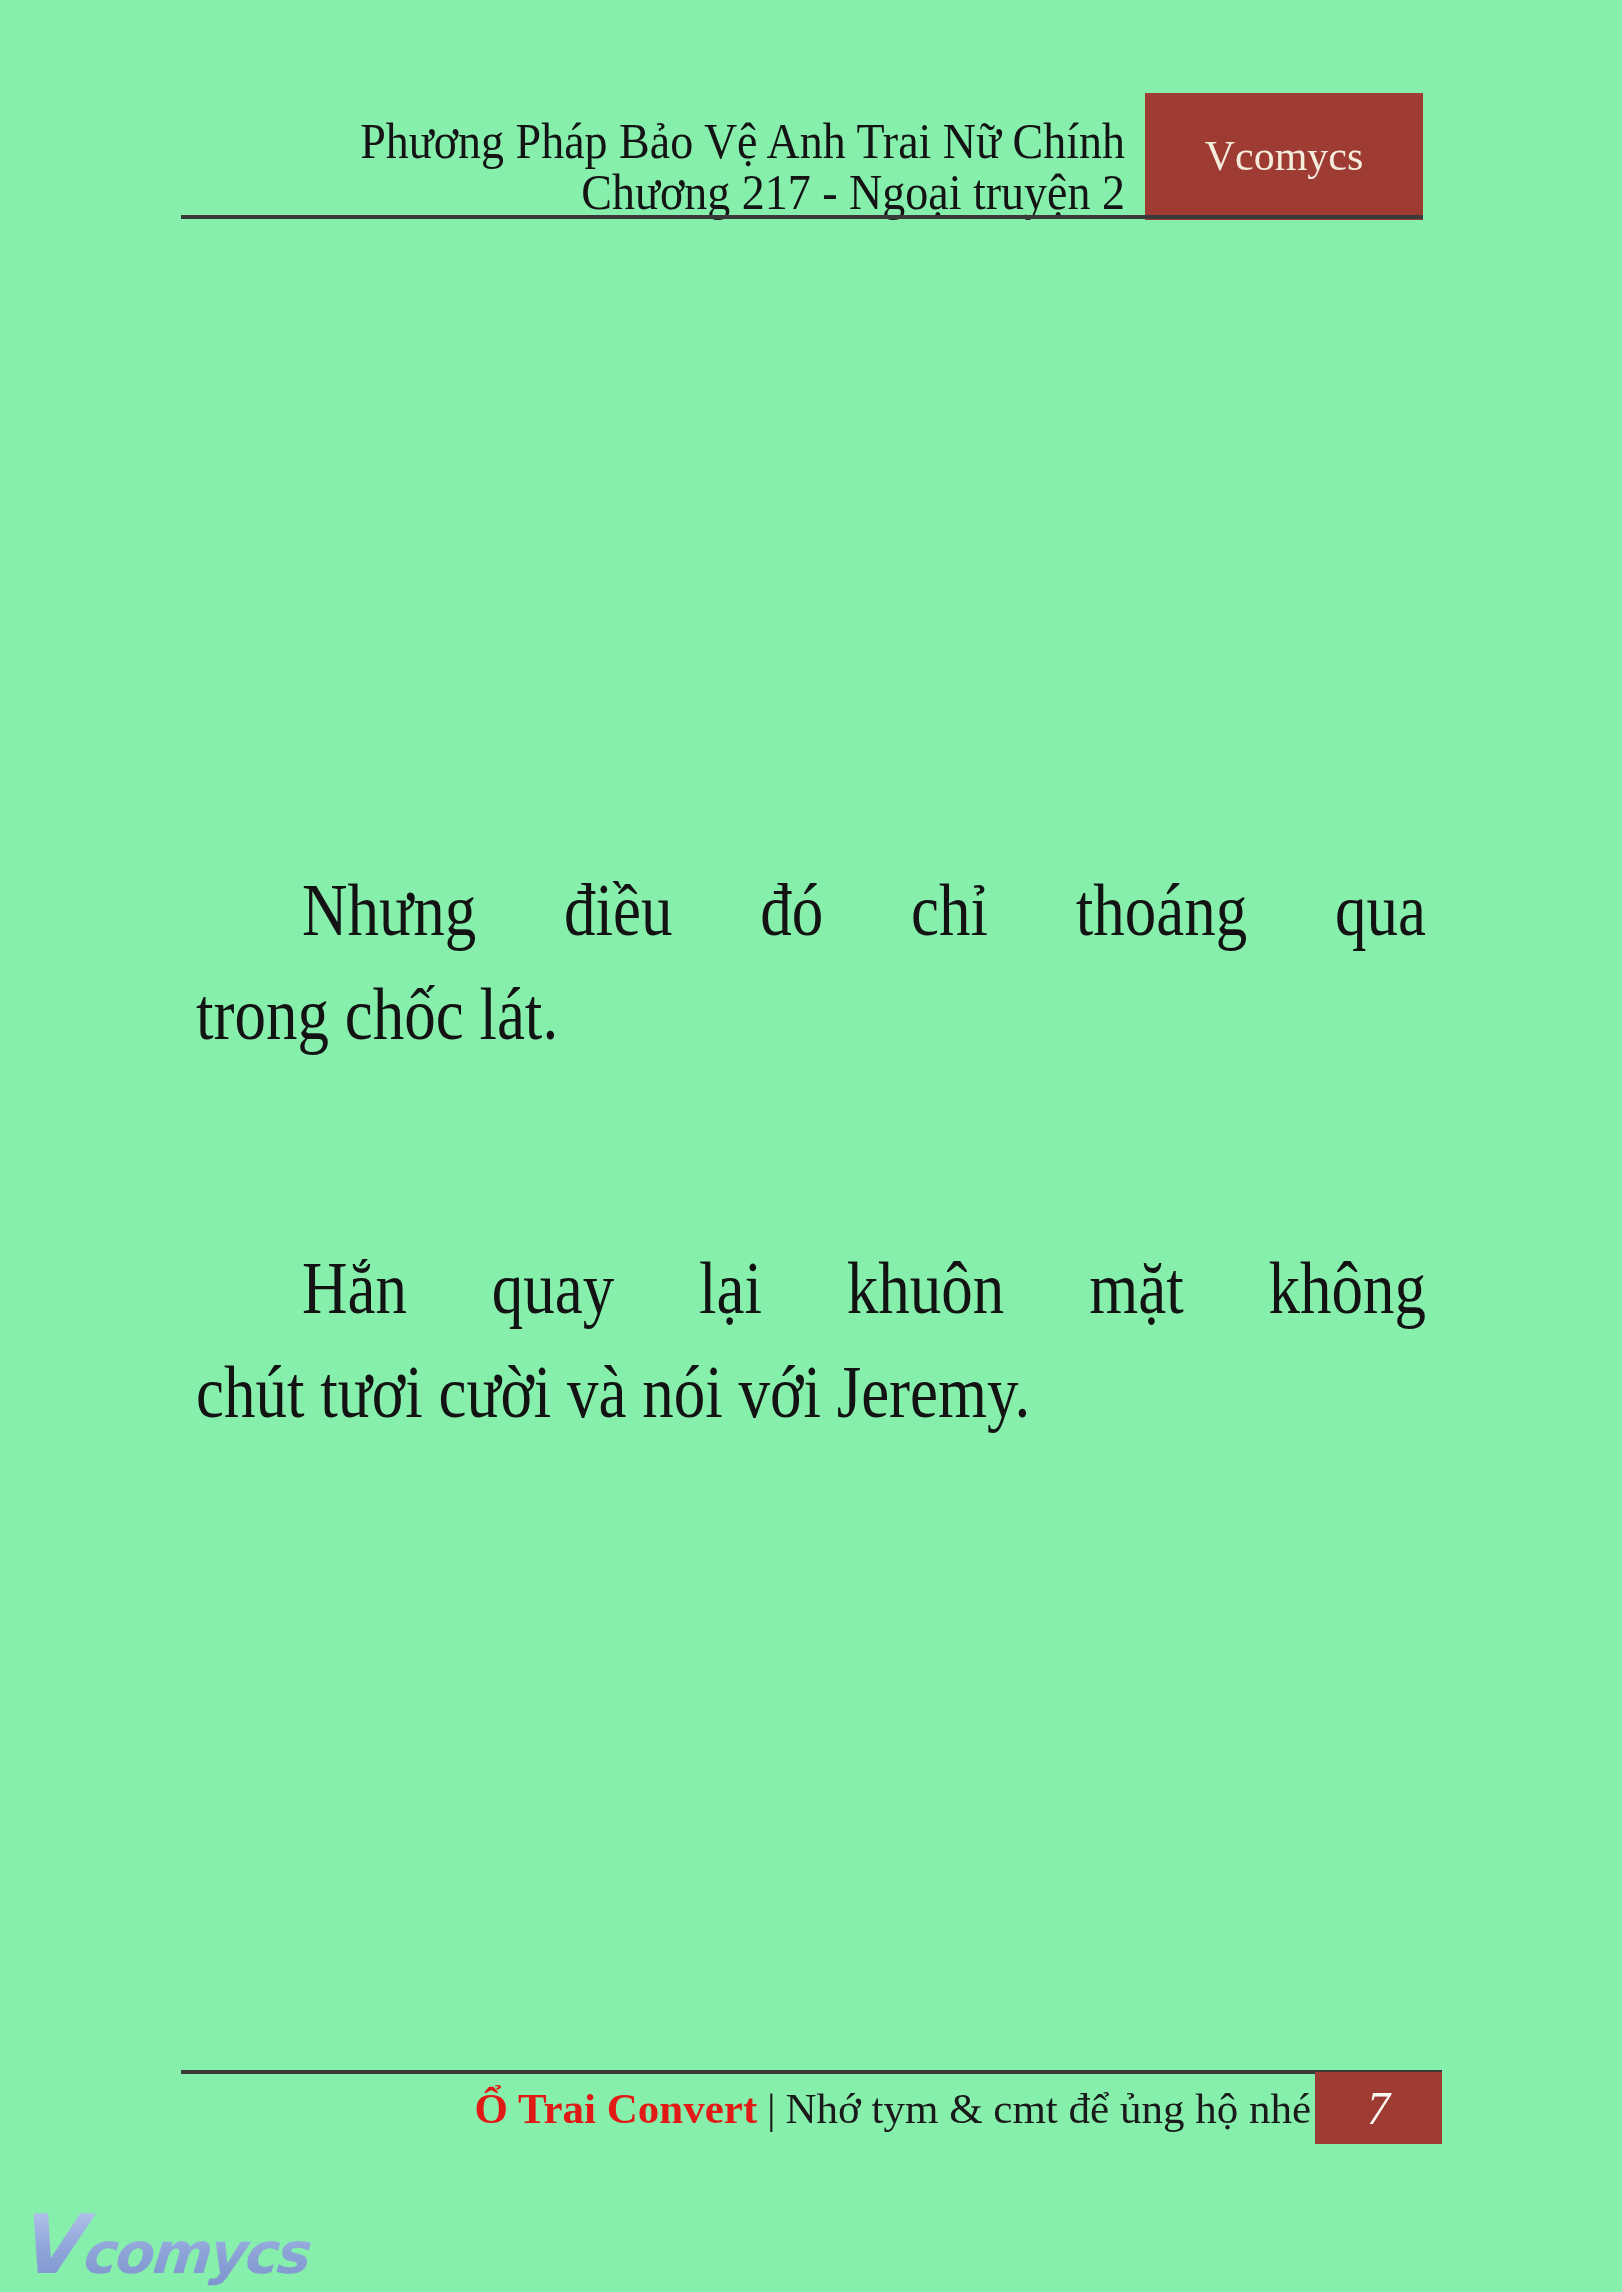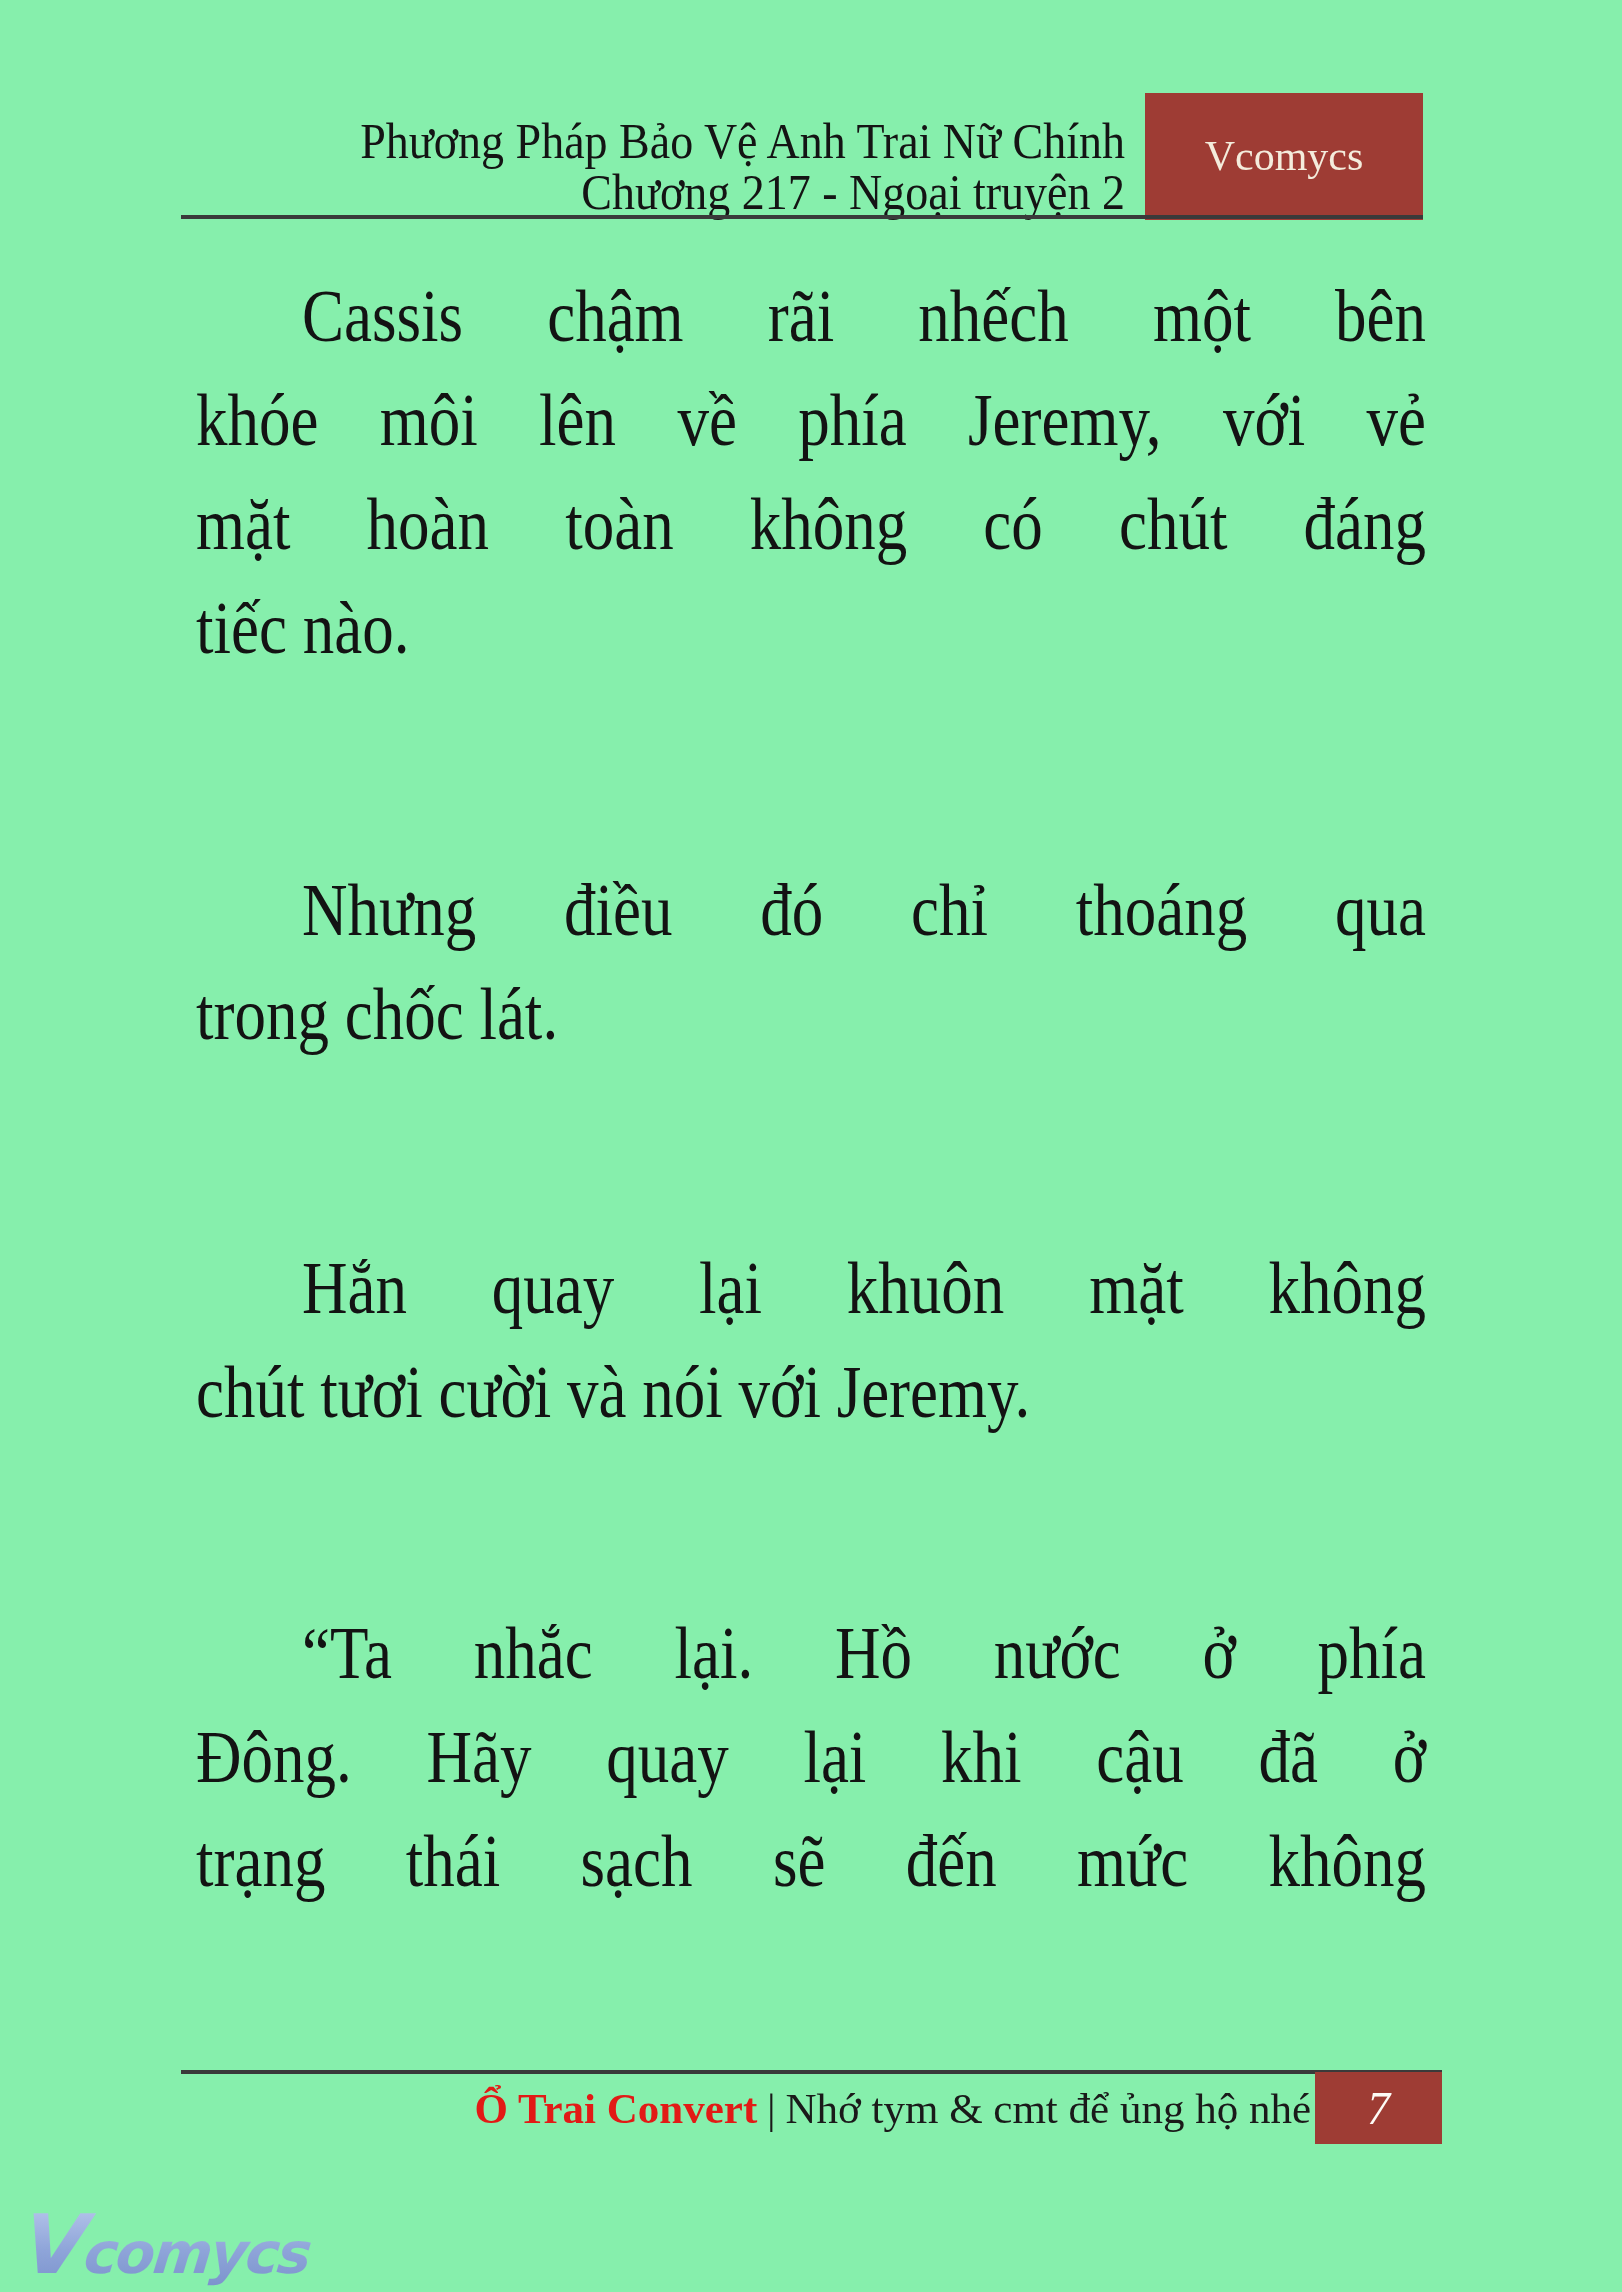--- a/index.html
+++ b/index.html
@@ -81,42 +81,31 @@
     <span class="tline">Phương Pháp Bảo Vệ Anh Trai Nữ Chính</span>
     <span class="tline">Chương 217 - Ngoại truyện 2</span>
   </div>
 
   <div class="header-badge">
     <span>Vcomycs</span>
   </div>
 
   <div class="header-rule"></div>
 
-  <div class="para p1">
-    <div class="bline pfirst">Cassis chậm rãi nhếch một bên</div>
-    <div class="bline">khóe môi lên về phía Jeremy, với vẻ</div>
-    <div class="bline">mặt hoàn toàn không có chút đáng</div>
-    <div class="bline plast">tiếc nào.</div>
-  </div>
 
   <div class="para p3">
     <div class="bline pfirst">Hắn quay lại khuôn mặt không</div>
     <div class="bline plast">chút tươi cười và nói với Jeremy.</div>
   </div>
 
   <div class="para p2">
     <div class="bline pfirst">Nhưng điều đó chỉ thoáng qua</div>
     <div class="bline plast">trong chốc lát.</div>
   </div>
 
-  <div class="para p4">
-    <div class="bline pfirst">“Ta nhắc lại. Hồ nước ở phía</div>
-    <div class="bline">Đông. Hãy quay lại khi cậu đã ở</div>
-    <div class="bline">trạng thái sạch sẽ đến mức không</div>
-  </div>
 
   <div class="footer-rule"></div>
 
   <div class="footer-text">
     <span class="footer-brand">Ổ Trai Convert</span><span class="footer-sep">|</span><span class="footer-note">Nhớ tym &amp; cmt để ủng hộ nhé</span>
   </div>
 
   <div class="page-number-box">
     <span>7</span>
   </div>

